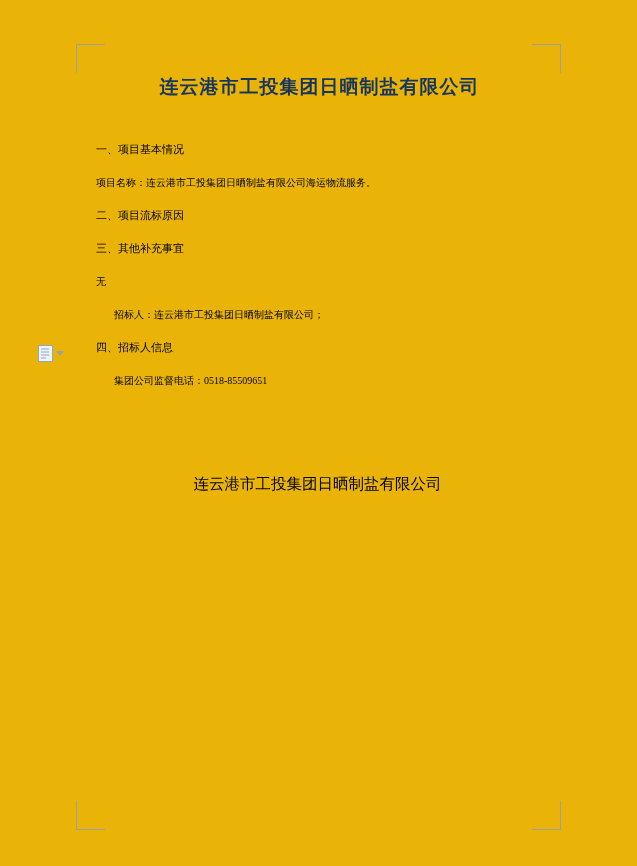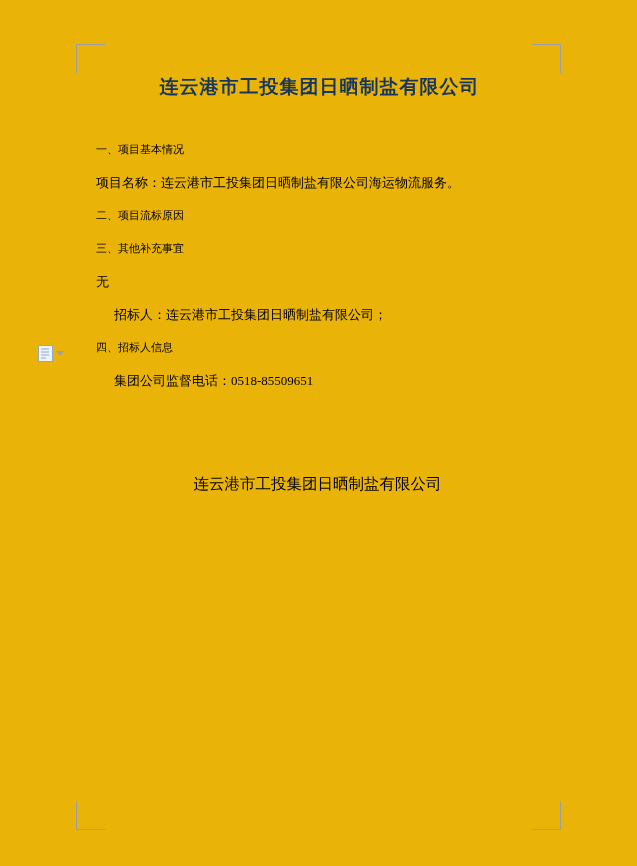--- a/index.html
+++ b/index.html
@@ -45,21 +45,21 @@
     line-height: 33px;
     color: #17365d;
   }
   .title .line2 { display: block; }
 
   .body-block {
     margin-top: 30px;
   }
   p.para {
     margin: 0 0 0 0;
-    font-size: 13px;
+    font-size: 10px;
     line-height: 33px;
     color: #000000;
     text-align: justify;
   }
   p.heading {
     font-size: 11px;
     line-height: 33px;
   }
   .indent-1 { text-indent: 0; padding-left: 4px; }
   .indent-2 { padding-left: 22px; }

